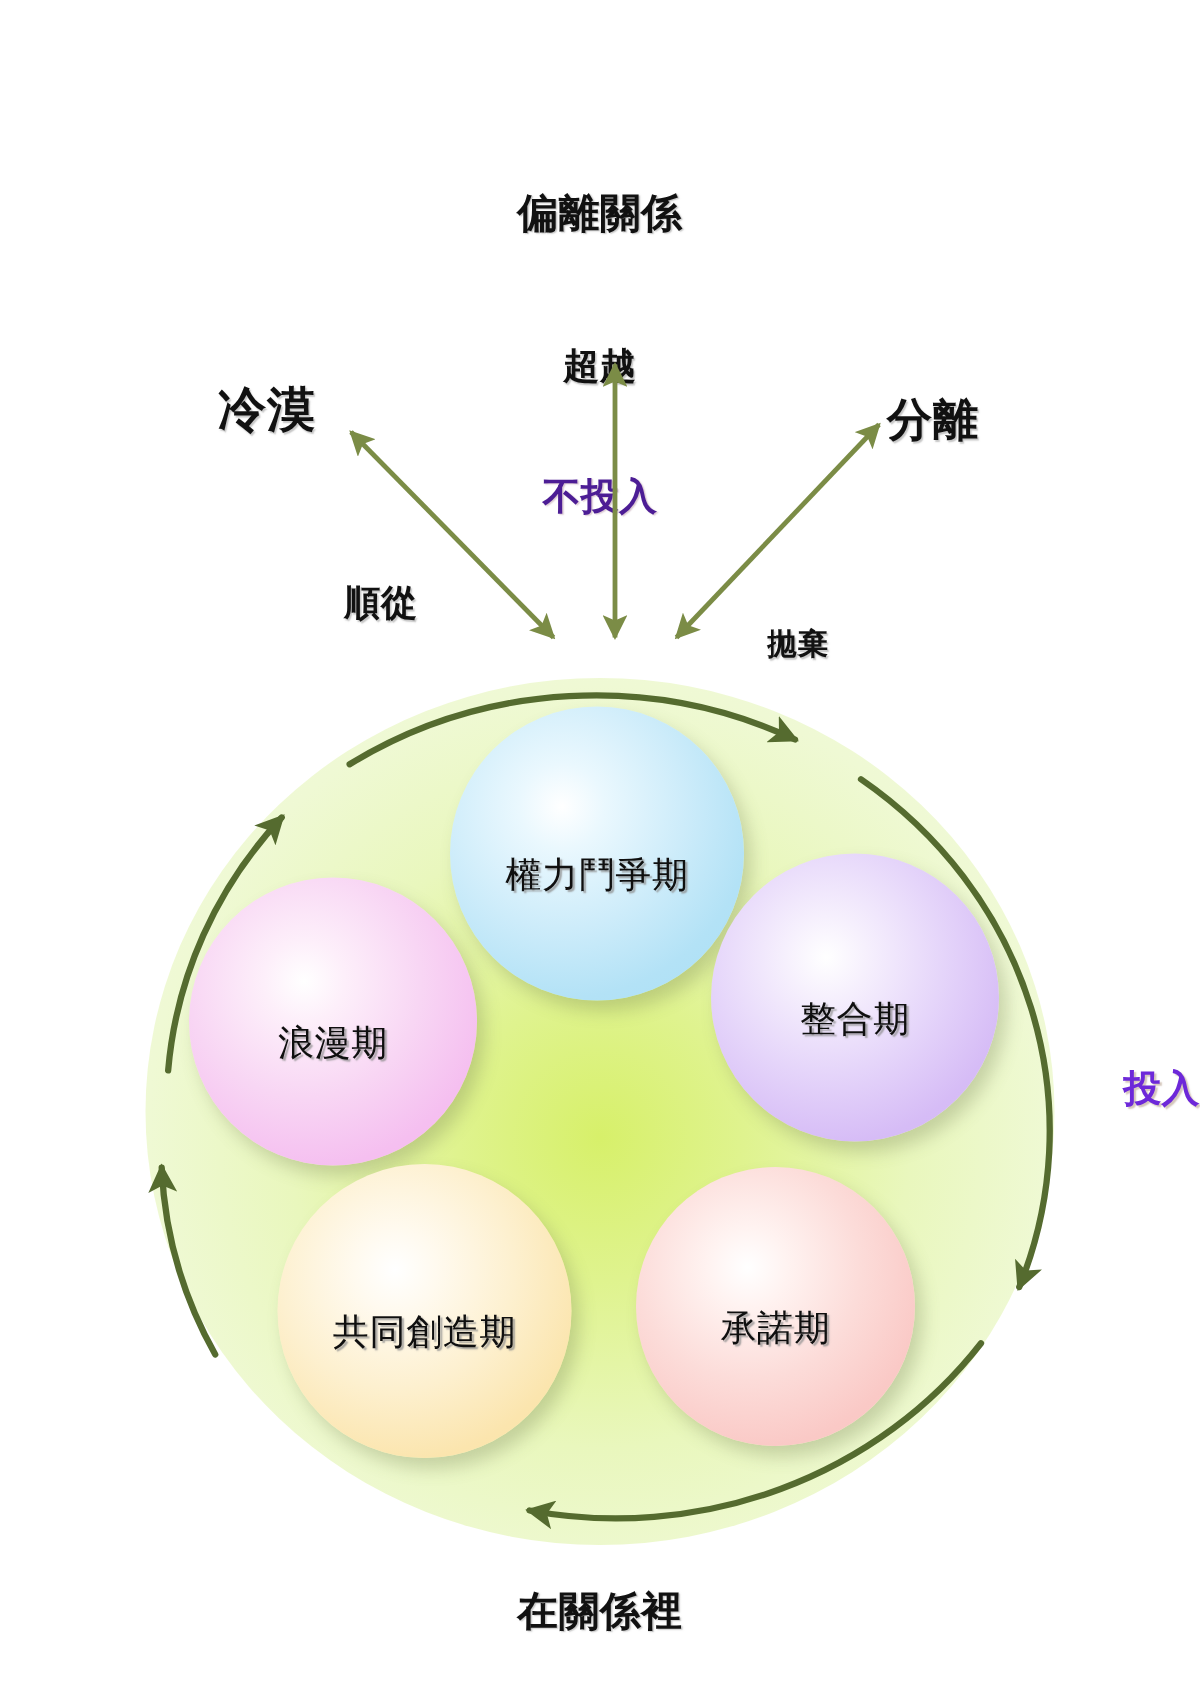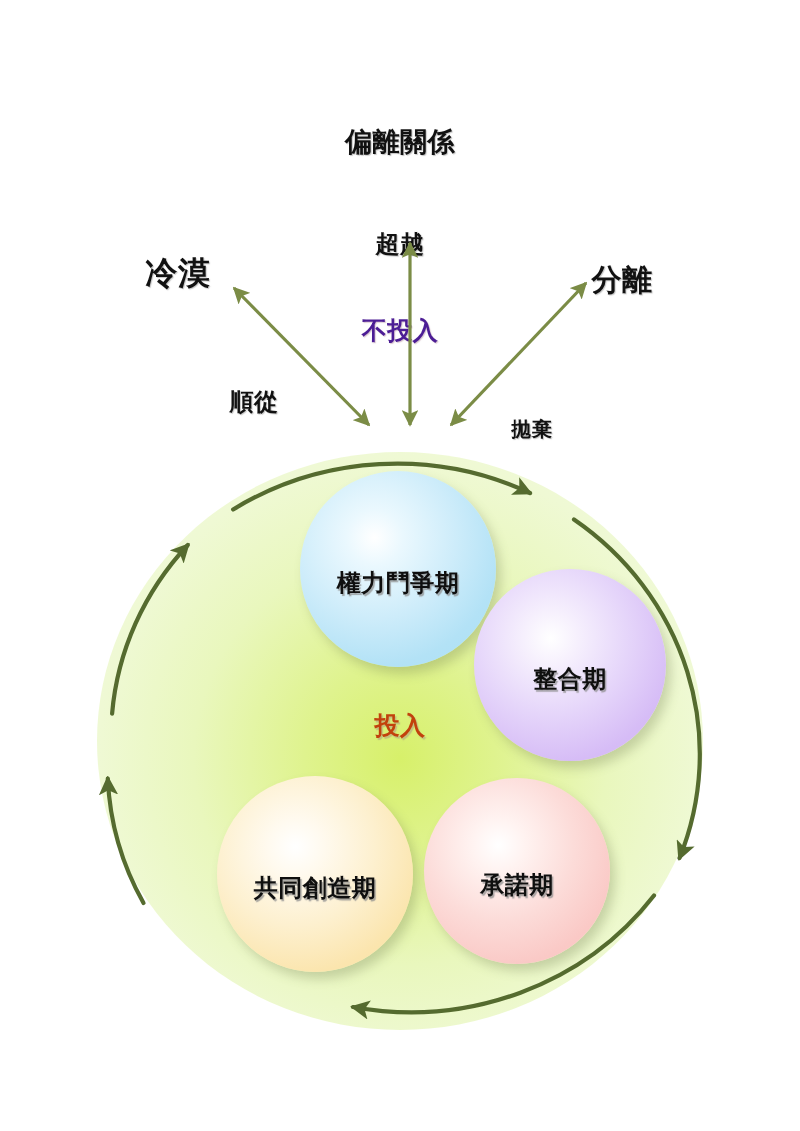--- a/index.html
+++ b/index.html
@@ -111,21 +111,21 @@
   .sphere {
     position: absolute;
     border-radius: 50%;
     display: flex;
     align-items: center;
     justify-content: center;
     box-shadow: 5px 7px 11px rgba(90,100,60,0.26);
   }
   .sphere span {
     font-size: 24px;
-    font-weight: 700;
+    font-weight: 400;
     color: #0f0f0f;
     text-shadow: 1.5px 1.5px 1px rgba(140,140,140,0.75);
     transform: translateY(-4px);
     margin-top: 36px;
   }
   #sphere-power {
     left: 300px; top: 471px;
     width: 196px; height: 196px;
     background: radial-gradient(circle at 38% 34%,
                 #ffffff 0%, #eaf8fe 16%, #cdecfa 46%, #b3e2f6 72%, #a9dff5 100%);
@@ -136,38 +136,38 @@
     background: radial-gradient(circle at 40% 36%,
                 #ffffff 0%, #fdeffa 16%, #f8d6f4 46%, #f5bff0 74%, #f4b8ef 100%);
   }
   #sphere-integration {
     left: 474px; top: 569px;
     width: 192px; height: 192px;
     background: radial-gradient(circle at 40% 36%,
                 #ffffff 0%, #f6f0fd 16%, #e5d5fa 46%, #d6bcf6 74%, #d2b6f5 100%);
   }
   #sphere-cocreate {
-    left: 217px; top: 776px;
+    left: 185px; top: 776px;
     width: 196px; height: 196px;
     background: radial-gradient(circle at 40% 36%,
                 #ffffff 0%, #fffaef 16%, #fdf0cf 46%, #fbe5ae 74%, #fae1a4 100%);
   }
   #sphere-commitment {
     left: 424px; top: 778px;
     width: 186px; height: 186px;
     background: radial-gradient(circle at 40% 36%,
                 #ffffff 0%, #fff3f1 16%, #fcdcd9 46%, #fac9c6 74%, #fac4c1 100%);
   }
   #label-invest {
     position: absolute;
     left: 0; right: 0;
     top: 709px;
-    text-align: center;
+    text-align: right;
     font-size: 25px;
-    color: #c2410c;
+    color: #6d28d9;
     text-shadow: 1.5px 1.5px 1px rgba(175,150,130,0.55);
   }
 </style>
 </head>
 <body>
 
 <div id="stage">
 
   <div class="lbl cjk" id="title-deviate">偏離關係</div>
 
@@ -212,29 +212,33 @@
       <path d="M 233.1 509.5 A 303 289 0 0 1 530.0 493.0"></path>
       <path d="M 574.0 519.5 A 303 289 0 0 1 679.5 858.0"></path>
       <path d="M 654.0 895.5 A 303 289 0 0 1 353.0 1007.0"></path>
     </g>
   </svg>
 
   <div class="sphere" id="sphere-power">
     <span class="cjk">權力鬥爭期</span>
   </div>
 
+  <div class="sphere" id="sphere-romance">
+    <span class="cjk">浪漫期</span>
+  </div>
 
   <div class="sphere" id="sphere-integration">
     <span class="cjk">整合期</span>
   </div>
 
   <div class="sphere" id="sphere-cocreate">
     <span class="cjk">共同創造期</span>
   </div>
 
   <div class="sphere" id="sphere-commitment">
     <span class="cjk">承諾期</span>
   </div>
 
   <div class="cjk" id="label-invest">投入</div>
 
+  <div class="lbl cjk" id="title-inside">在關係裡</div>
 
 </div>
 
 </body></html>

